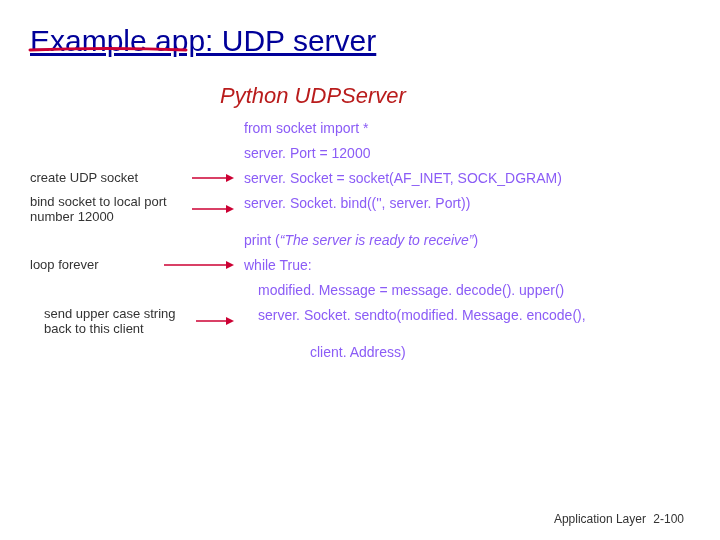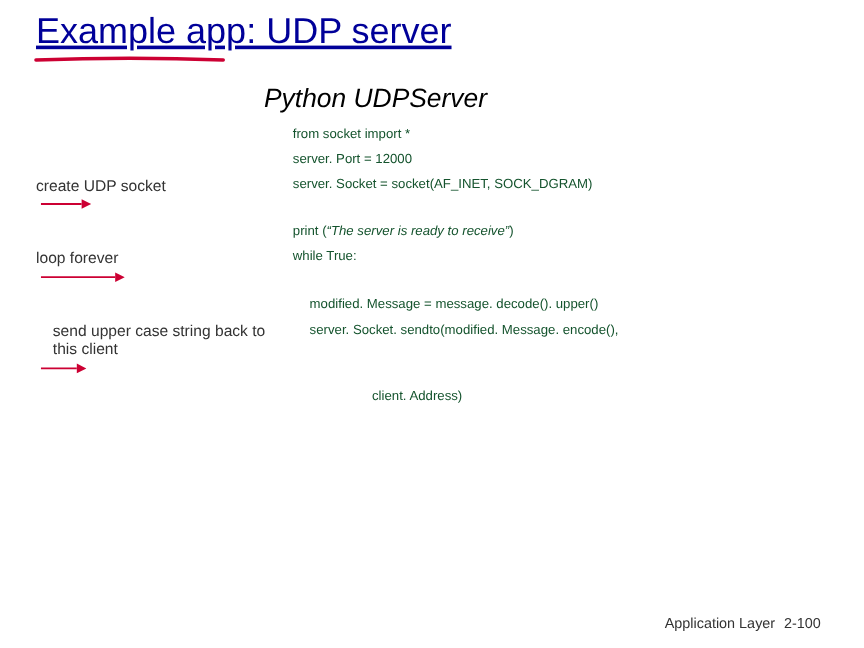--- a/index.html
+++ b/index.html
@@ -5,21 +5,21 @@
   * { margin: 0; padding: 0; box-sizing: border-box; }
   body {
     width: 720px;
     height: 540px;
     background: #ffffff;
     font-family: Arial, Helvetica, sans-serif;
     position: relative;
     overflow: hidden;
   }
   .slide {
-    padding: 10px 20px 0 30px;
+    padding: 24px 20px 0 30px;
     position: relative;
     height: 100%;
     border-radius: 29px;
   }
   .title {
     font-size: 30px;
     color: #000099;
     text-decoration: underline;
     font-weight: normal;
     margin-bottom: 4px;
@@ -28,55 +28,55 @@
     position: absolute;
     top: 46px;
     left: 28px;
     width: 160px;
     height: 6px;
   }
   .underline-mark svg { display: block; }
   .subtitle {
     font-size: 22px;
     font-style: italic;
-    color: #000000;
+    color: #b91c1c;
     margin-left: 190px;
     margin-top: 25px;
     margin-bottom: 10px;
   }
   .content {
     margin-top: 6px;
   }
   .row {
     display: flex;
     align-items: flex-start;
     margin-bottom: 6px;
   }
   .annot-col {
     width: 210px;
     flex-shrink: 0;
     display: flex;
+    align-items: center;
     justify-content: flex-end;
     padding-right: 6px;
-    flex-direction: column;
   }
   .annot-text {
     font-size: 13px;
     color: #333;
     text-align: left;
     line-height: 1.2;
     flex: 1;
   }
   .arrow {
     flex-shrink: 0;
     margin-left: 4px;
   }
   .code-col {
-    font-size: 11px;
-    color: #14532d;
+    font-size: 14px;
+    color: #8b5cf6;
     line-height: 1.35;
     padding-left: 4px;
   }
   .indent1 { padding-left: 18px; }
   .indent2 { padding-left: 70px; }
   .italic { font-style: italic; }
   .footer {
     position: absolute;
     bottom: 14px;
     right: 36px;
@@ -117,20 +117,32 @@
         <span class="arrow">
           <svg width="42" height="10" viewBox="0 0 42 10">
               <line x1="0" y1="5" x2="34" y2="5" stroke="#cc0033" stroke-width="1.5"></line>
               <polygon points="34,1 42,5 34,9" fill="#cc0033"></polygon>
             </svg>
         </span>
       </div>
       <div class="code-col">server. Socket = socket(AF_INET, SOCK_DGRAM)</div>
     </div>
 
+    <div class="row">
+      <div class="annot-col">
+        <div class="annot-text">bind socket to local port number 12000</div>
+        <span class="arrow">
+          <svg width="42" height="10" viewBox="0 0 42 10">
+              <line x1="0" y1="5" x2="34" y2="5" stroke="#cc0033" stroke-width="1.5"></line>
+              <polygon points="34,1 42,5 34,9" fill="#cc0033"></polygon>
+            </svg>
+        </span>
+      </div>
+      <div class="code-col">server. Socket. bind(('', server. Port))</div>
+    </div>
 
     <div class="row">
       <div class="annot-col"></div>
       <div class="code-col">
         <span>print (</span><span class="italic">“The server is ready to receive”</span><span>)</span>
       </div>
     </div>
 
     <div class="row">
       <div class="annot-col">

